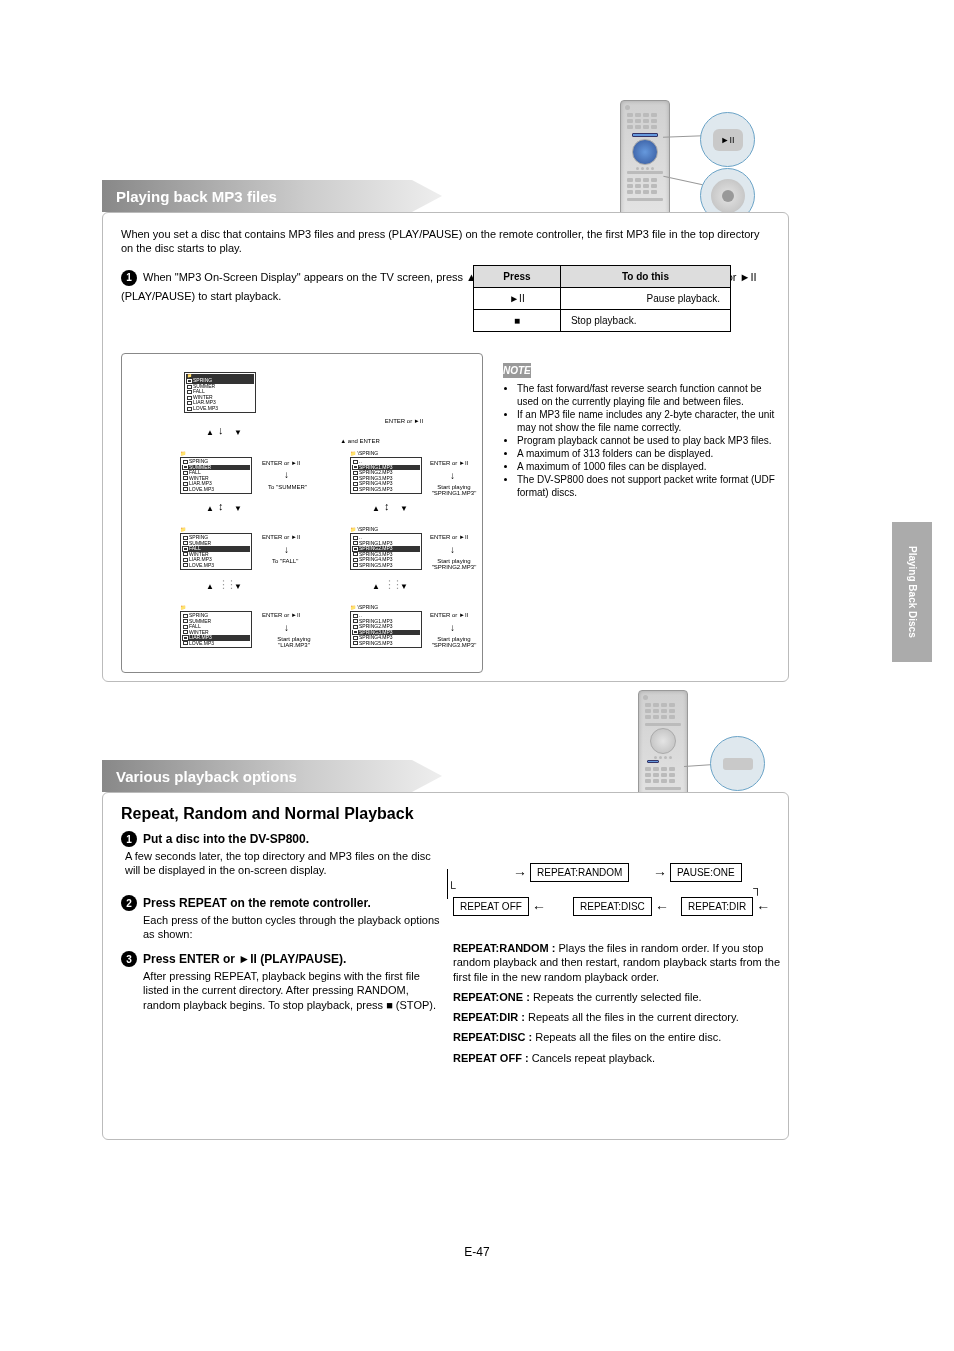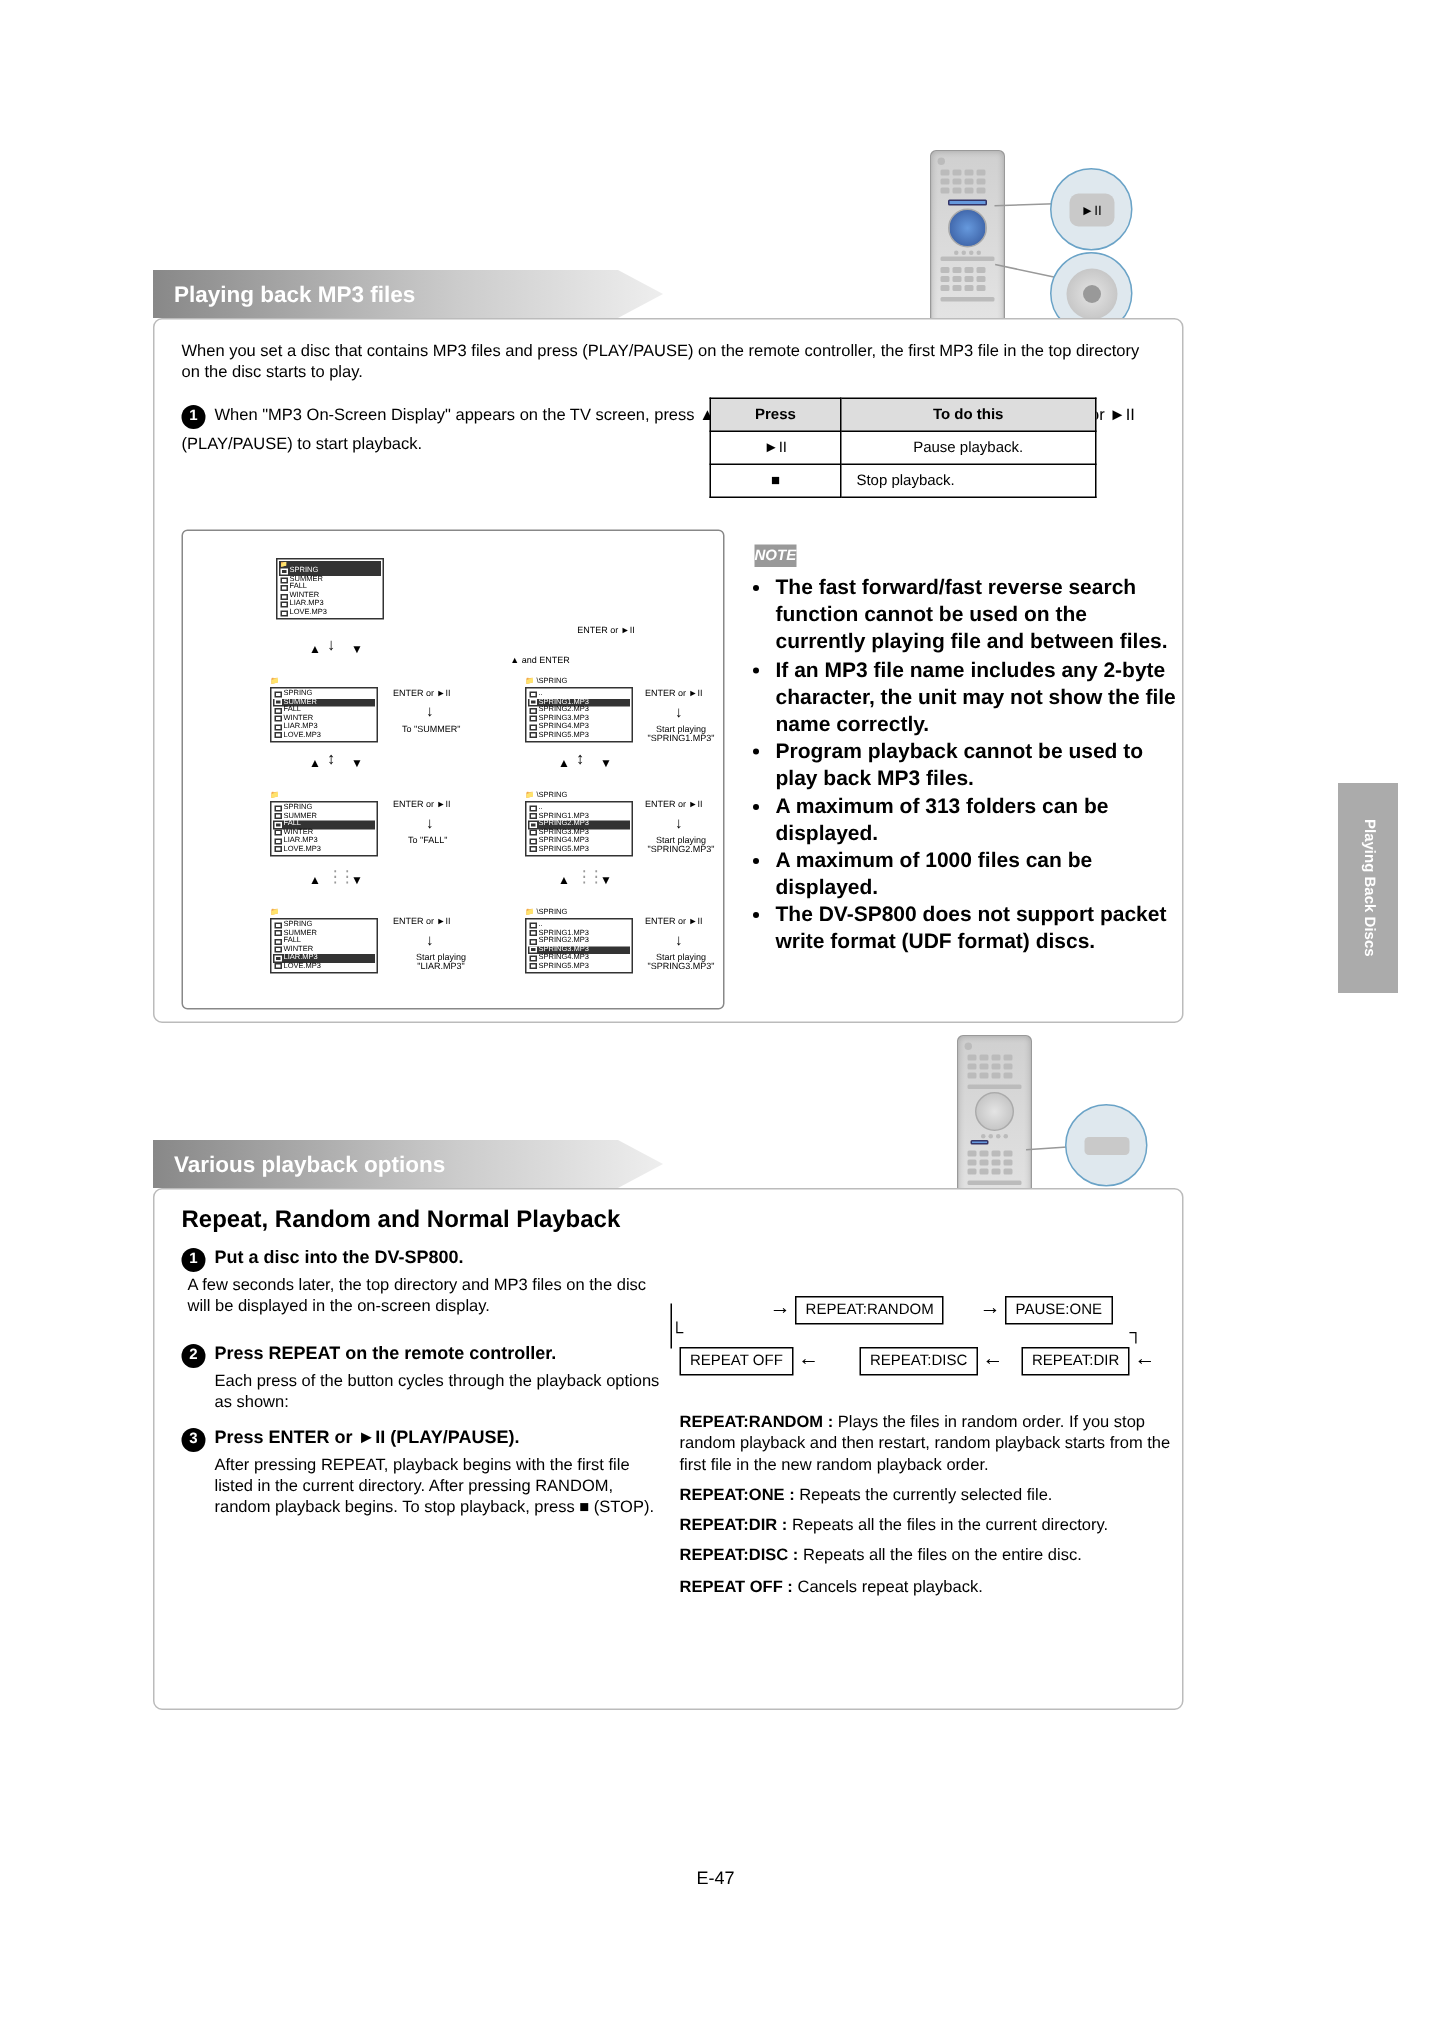--- a/index.html
+++ b/index.html
@@ -223,32 +223,32 @@
   </div>
 
   <table class="small-table" style="position:absolute; left:370px; top:52px; width:258px;">
     <tbody>
         <tr>
           <th>Press</th>
           <th>To do this</th>
         </tr>
     <tr>
       <td><span>►II</span></td>
-      <td style="text-align:center;">Pause playback.</td>
+      <td style="text-align:right;">Pause playback.</td>
     </tr>
     <tr>
       <td><span>■</span></td>
       <td style="text-align:left;">Stop playback.</td>
     </tr>
   </tbody>
     </table>
 
   <div style="position:absolute; left:400px; top:150px; width:282px;">
     <span class="note-head">NOTE</span>
-    <ul style="margin:4px 0 0 14px; font-size:14px; line-height:1.3;font-weight:bold;">
+    <ul style="margin:4px 0 0 14px; font-size:10px; line-height:1.3;">
       <li>The fast forward/fast reverse search function cannot be used on the currently playing file and between files.</li>
       <li>If an MP3 file name includes any 2-byte character, the unit may not show the file name correctly.</li>
       <li>Program playback cannot be used to play back MP3 files.</li>
       <li>A maximum of 313 folders can be displayed.</li>
       <li>A maximum of 1000 files can be displayed.</li>
       <li>The DV-SP800 does not support packet write format (UDF format) discs.</li>
     </ul>
   </div>
 
   <div class="inset-diagram" style="position:absolute; left:18px; top:140px; width:362px; height:320px;">

